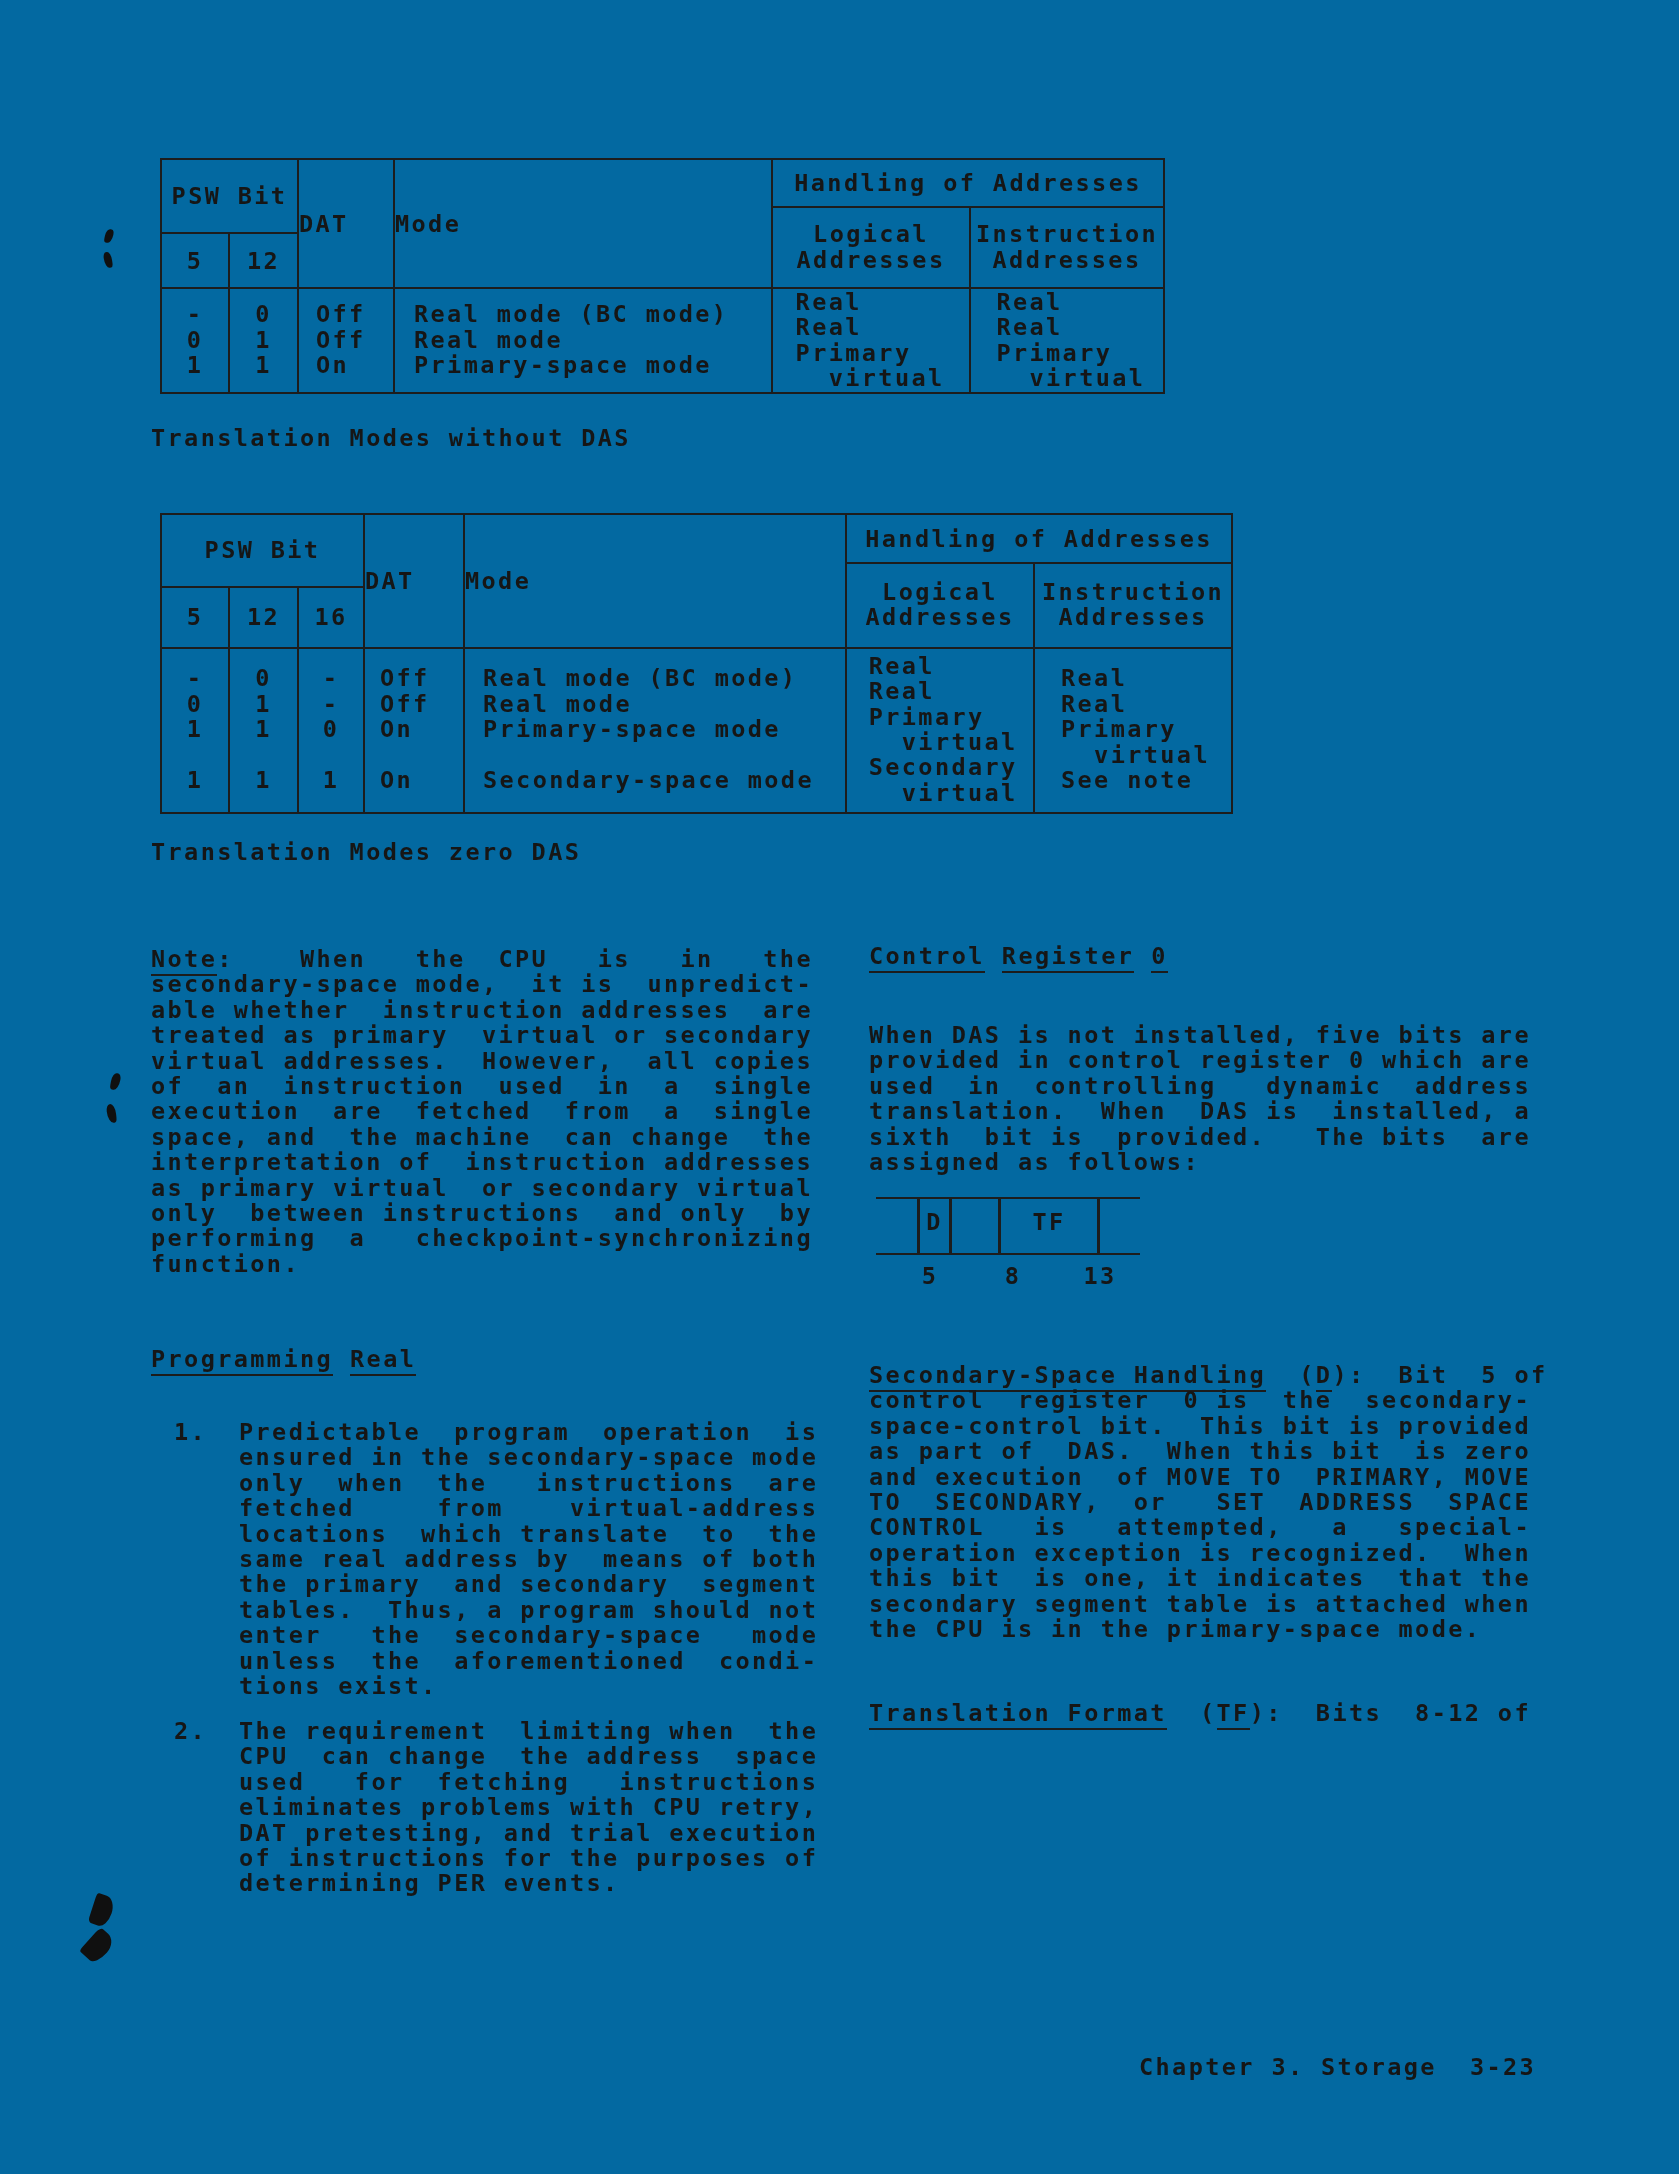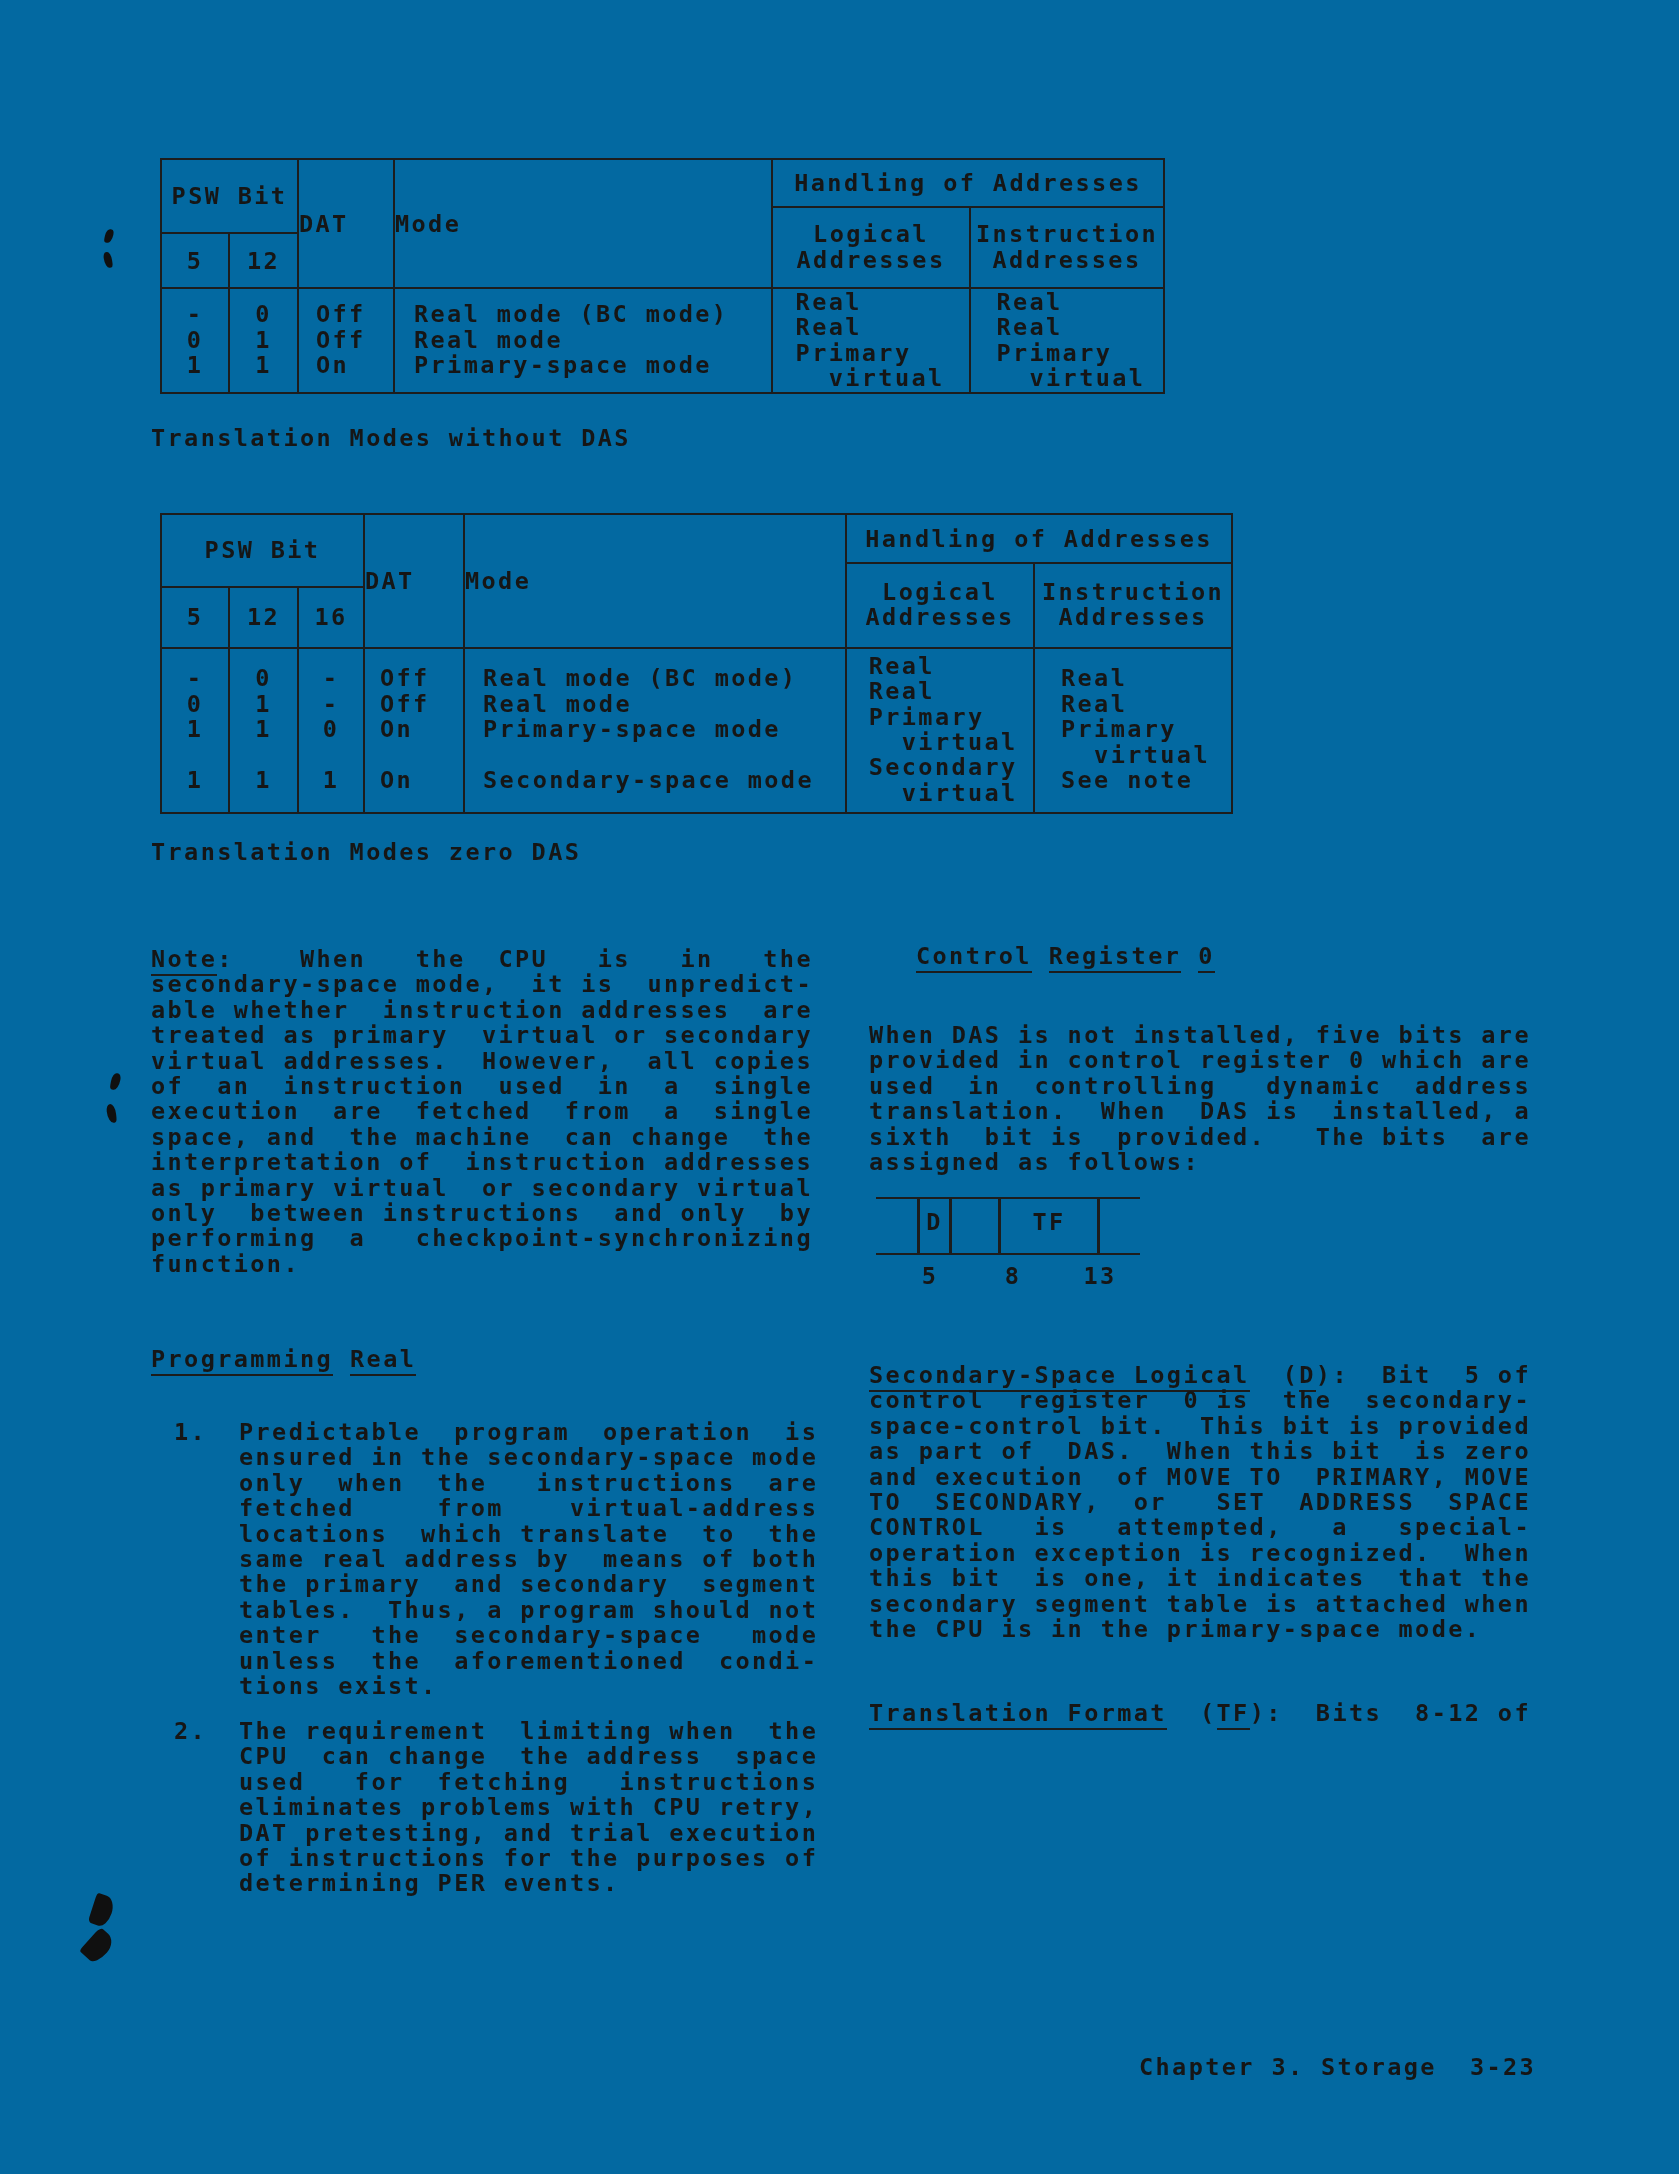--- a/index.html
+++ b/index.html
@@ -204,21 +204,21 @@
 of  an  instruction  used  in  a  single
 execution  are  fetched  from  a  single
 space, and  the machine  can change  the
 interpretation of  instruction addresses
 as primary virtual  or secondary virtual
 only  between instructions  and only  by
 performing  a   checkpoint-synchronizing
 function.</div>
   </div>
 
-  <div class="abs" style="left:916px;top:942px;">
+  <div class="abs" style="left:869px;top:942px;">
     <span class="hw">Control</span><span class="hw">Register</span><span class="hw">0</span>
   </div>
 
   <div class="abs lines" style="left:869px;top:1023px;">When DAS is not installed, five bits are
 provided in control register 0 which are
 used  in  controlling   dynamic  address
 translation.  When  DAS is  installed, a
 sixth  bit is  provided.   The bits  are
 assigned as follows:</div>
 
@@ -260,21 +260,21 @@
     <div class="lines">The requirement  limiting when  the
 CPU  can change  the address  space
 used   for  fetching   instructions
 eliminates problems with CPU retry,
 DAT pretesting, and trial execution
 of instructions for the purposes of
 determining PER events.</div>
   </div>
 
   <div class="abs" style="left:869px;top:1363px;width:669px;">
-    <div class="firstline"><span class="u">Secondary-Space Logical</span><span>  (</span><span class="u">D</span><span>):  Bit  5 of</span></div>
+    <div class="firstline"><span class="u">Secondary-Space Handling</span><span>  (</span><span class="u">D</span><span>):  Bit  5 of</span></div>
     <div class="lines">control  register  0 is  the  secondary-
 space-control bit.  This bit is provided
 as part of  DAS.  When this bit  is zero
 and execution  of MOVE TO  PRIMARY, MOVE
 TO  SECONDARY,  or   SET  ADDRESS  SPACE
 CONTROL   is   attempted,   a   special-
 operation exception is recognized.  When
 this bit  is one, it indicates  that the
 secondary segment table is attached when
 the CPU is in the primary-space mode.</div>

